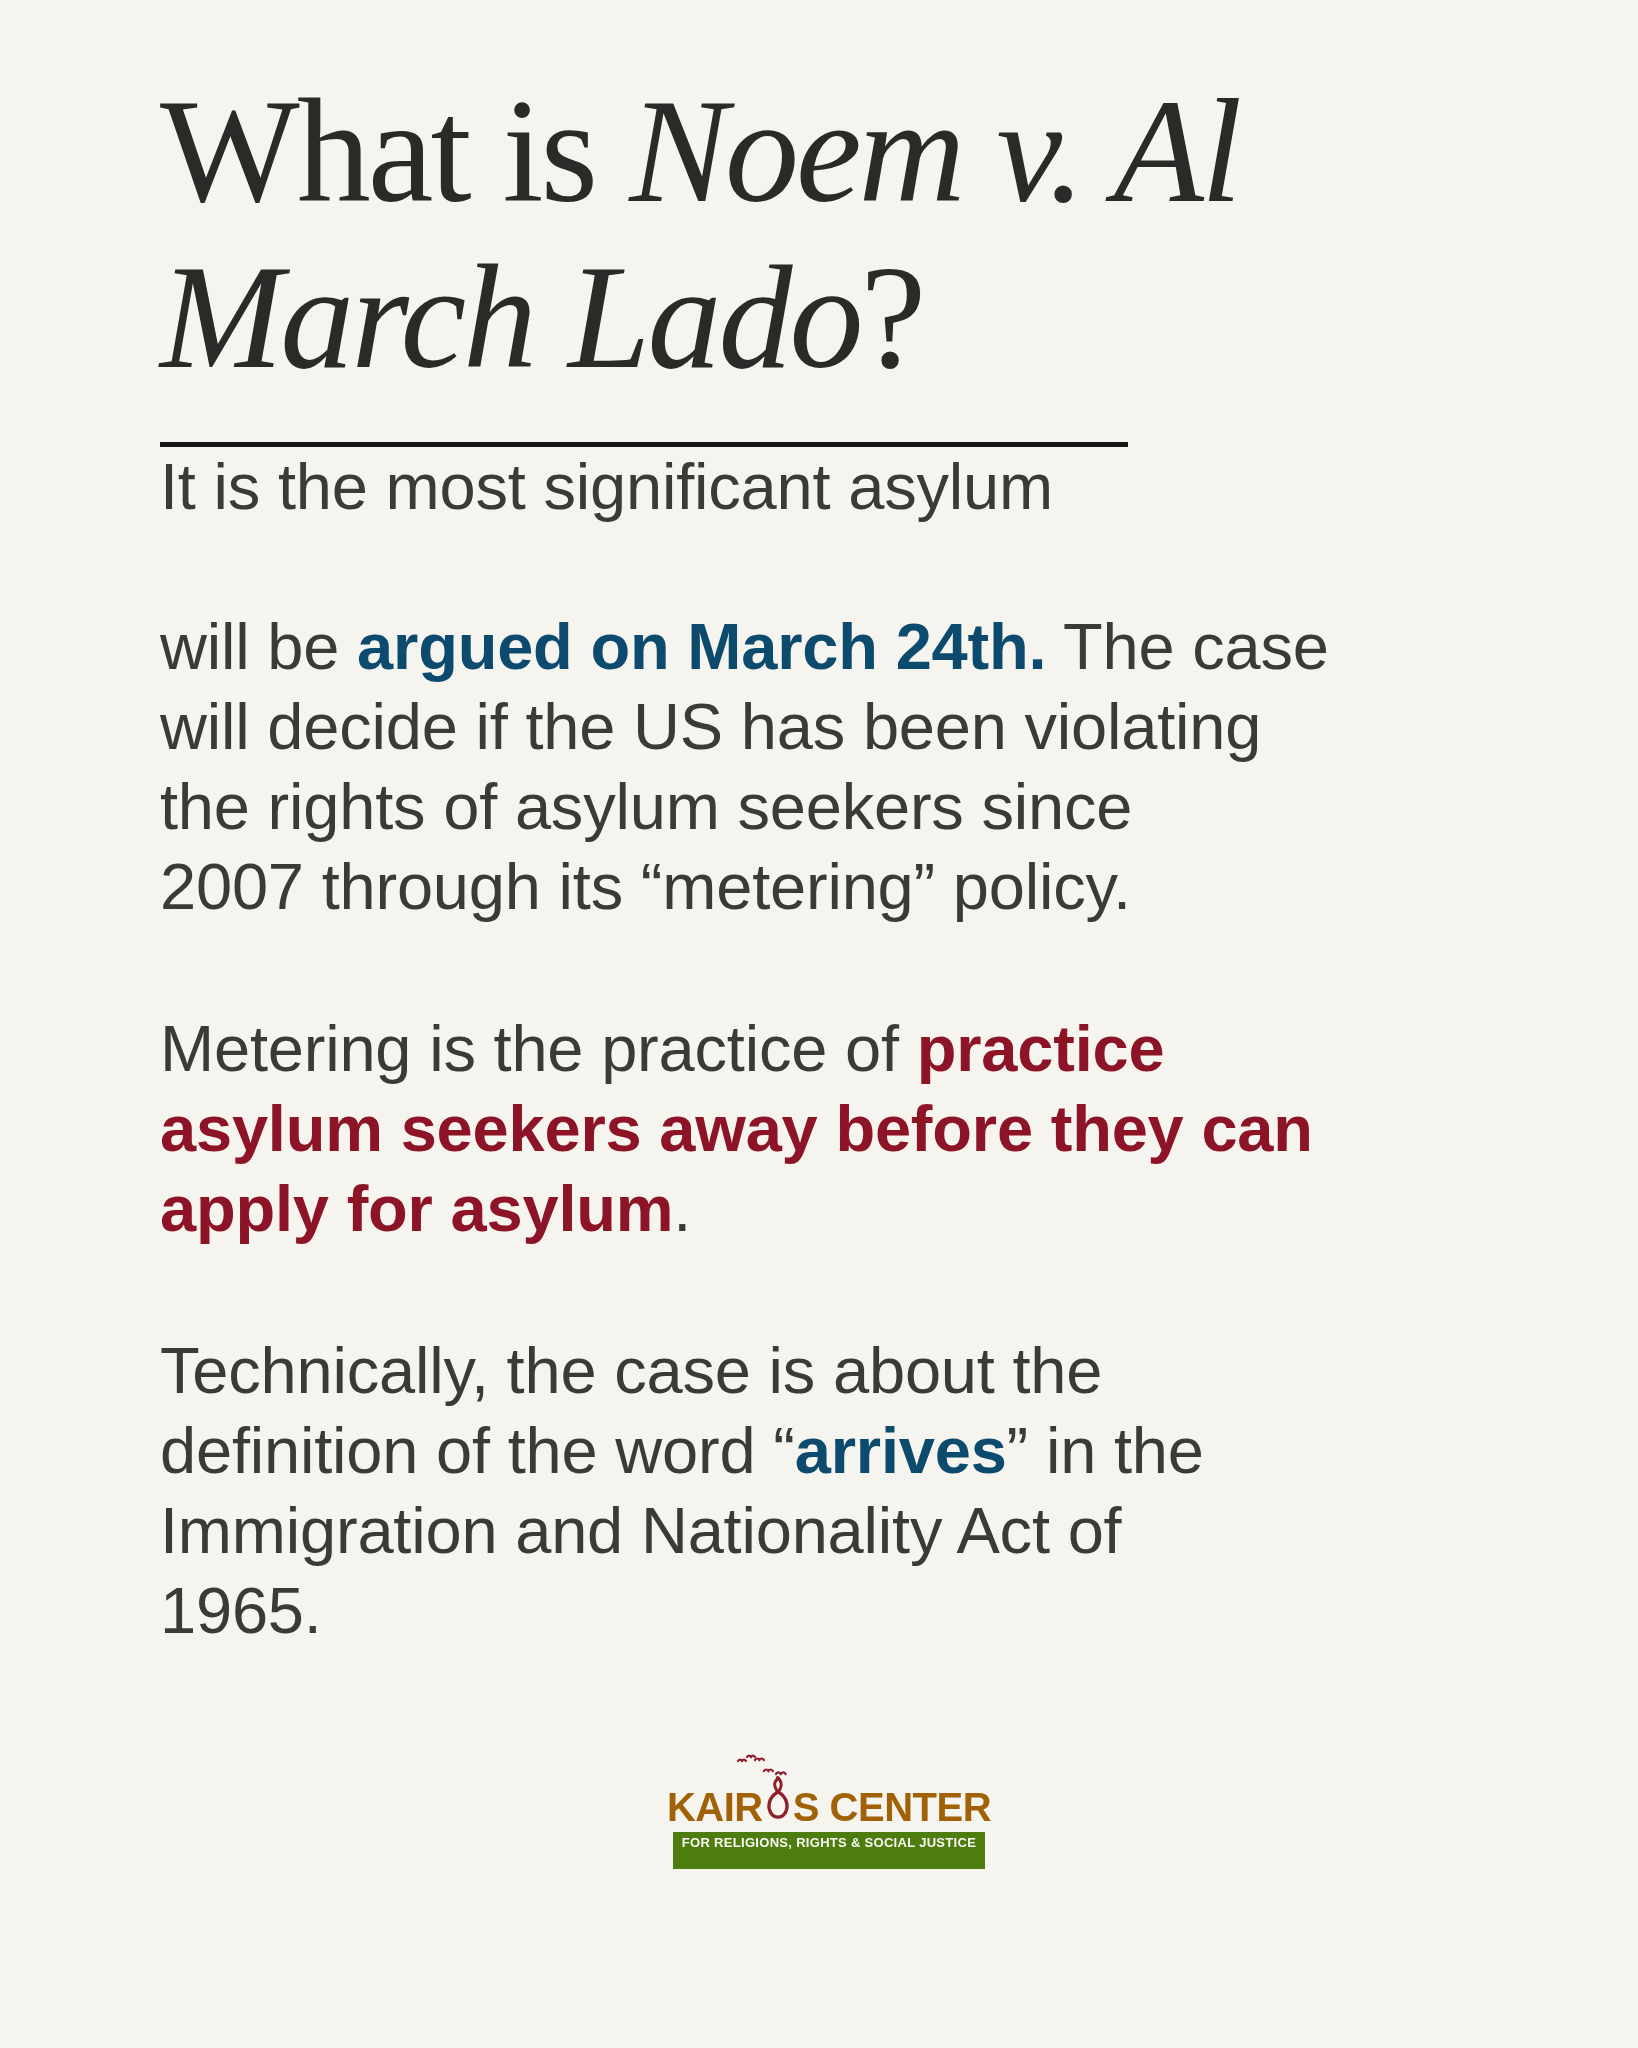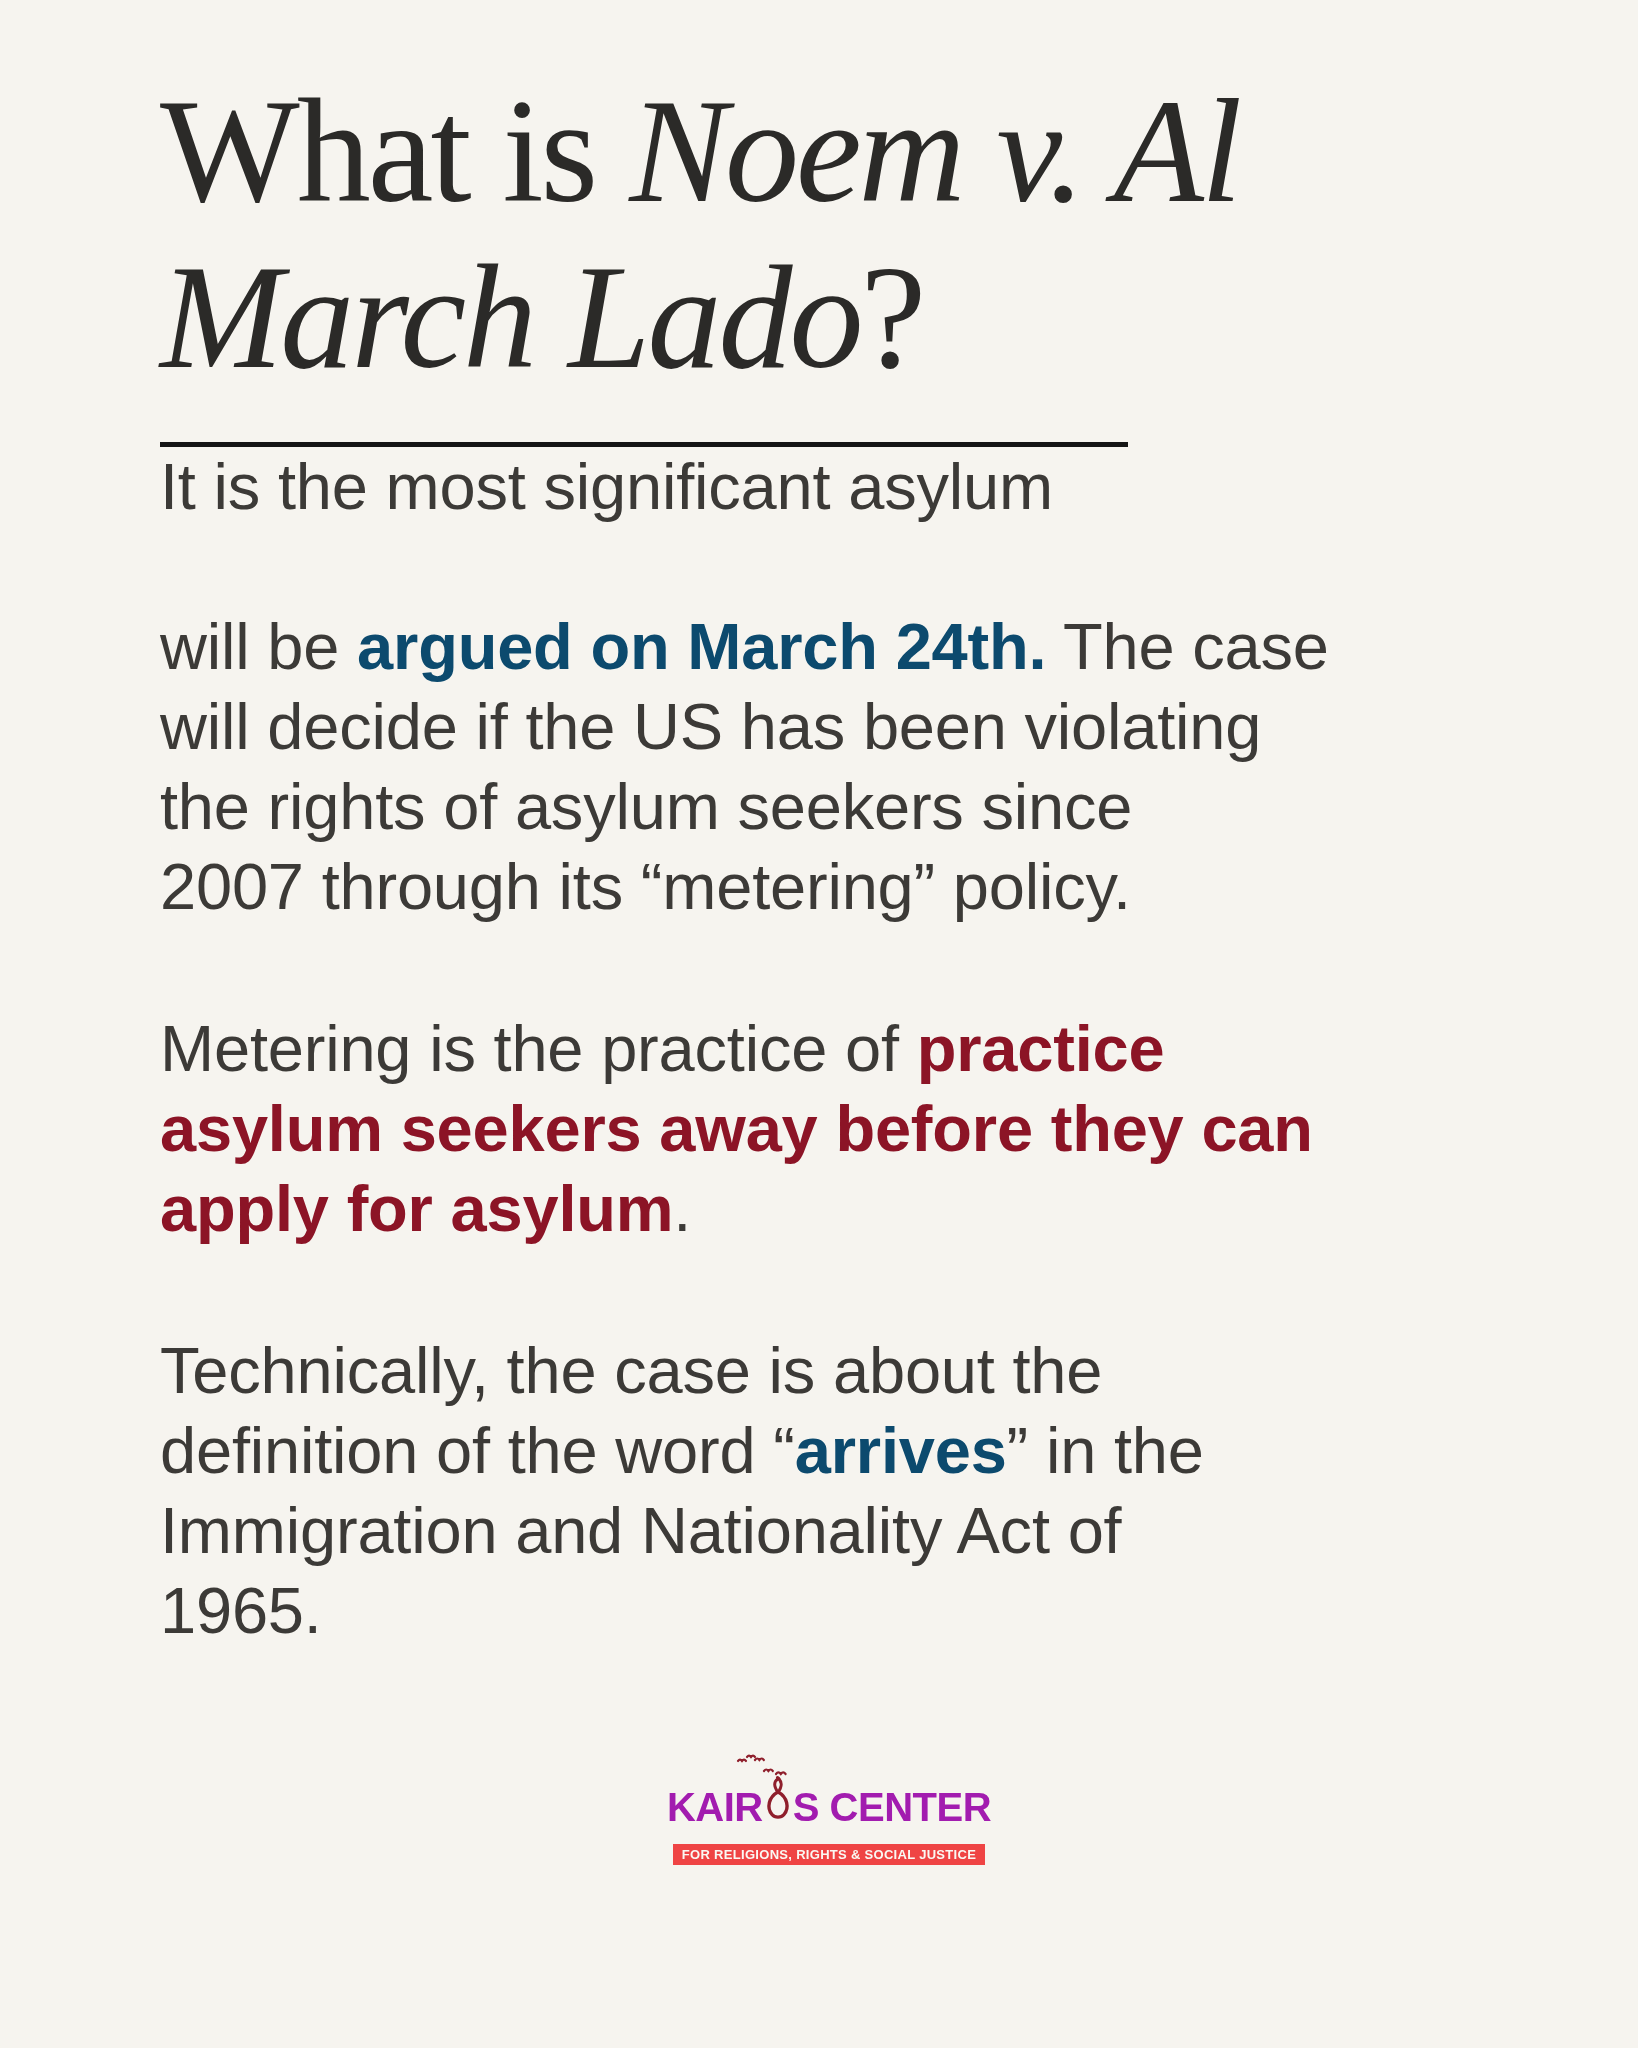--- a/index.html
+++ b/index.html
@@ -57,40 +57,40 @@
   
   .logo {
     margin-top: 128px;
     display: flex;
     flex-direction: column;
     align-items: center;
   }
   .logo-row {
     display: flex;
     align-items: flex-end;
-    color: #a21caf;
+    color: #a16207;
     font-weight: 700;
     font-size: 40px;
     line-height: 40px;
     letter-spacing: -0.5px;
   }
   .loop-svg {
     display: block;
     overflow: visible;
     margin: 0 1px 8px 1px;
   }
   .logo-bar {
-    margin-top: 17px;
-    background: #ef4444;
+    margin-top: 5px;
+    background: #4d7c0f;
     color: #faf8f3;
     font-weight: 700;
     font-size: 13px;
     line-height: 14px;
     letter-spacing: 0.3px;
-    padding: 4px 9px 3px 9px;
+    padding: 4px 9px 19px 9px;
     white-space: nowrap;
   }
 </style>
 </head>
 <body>
 
 <main class="page">
   <div class="content">
 
     <h1 class="title"><span class="roman">What is </span><span class="italic">Noem v. Al</span><br><span class="italic">March Lado</span><span class="roman">?</span></h1>

